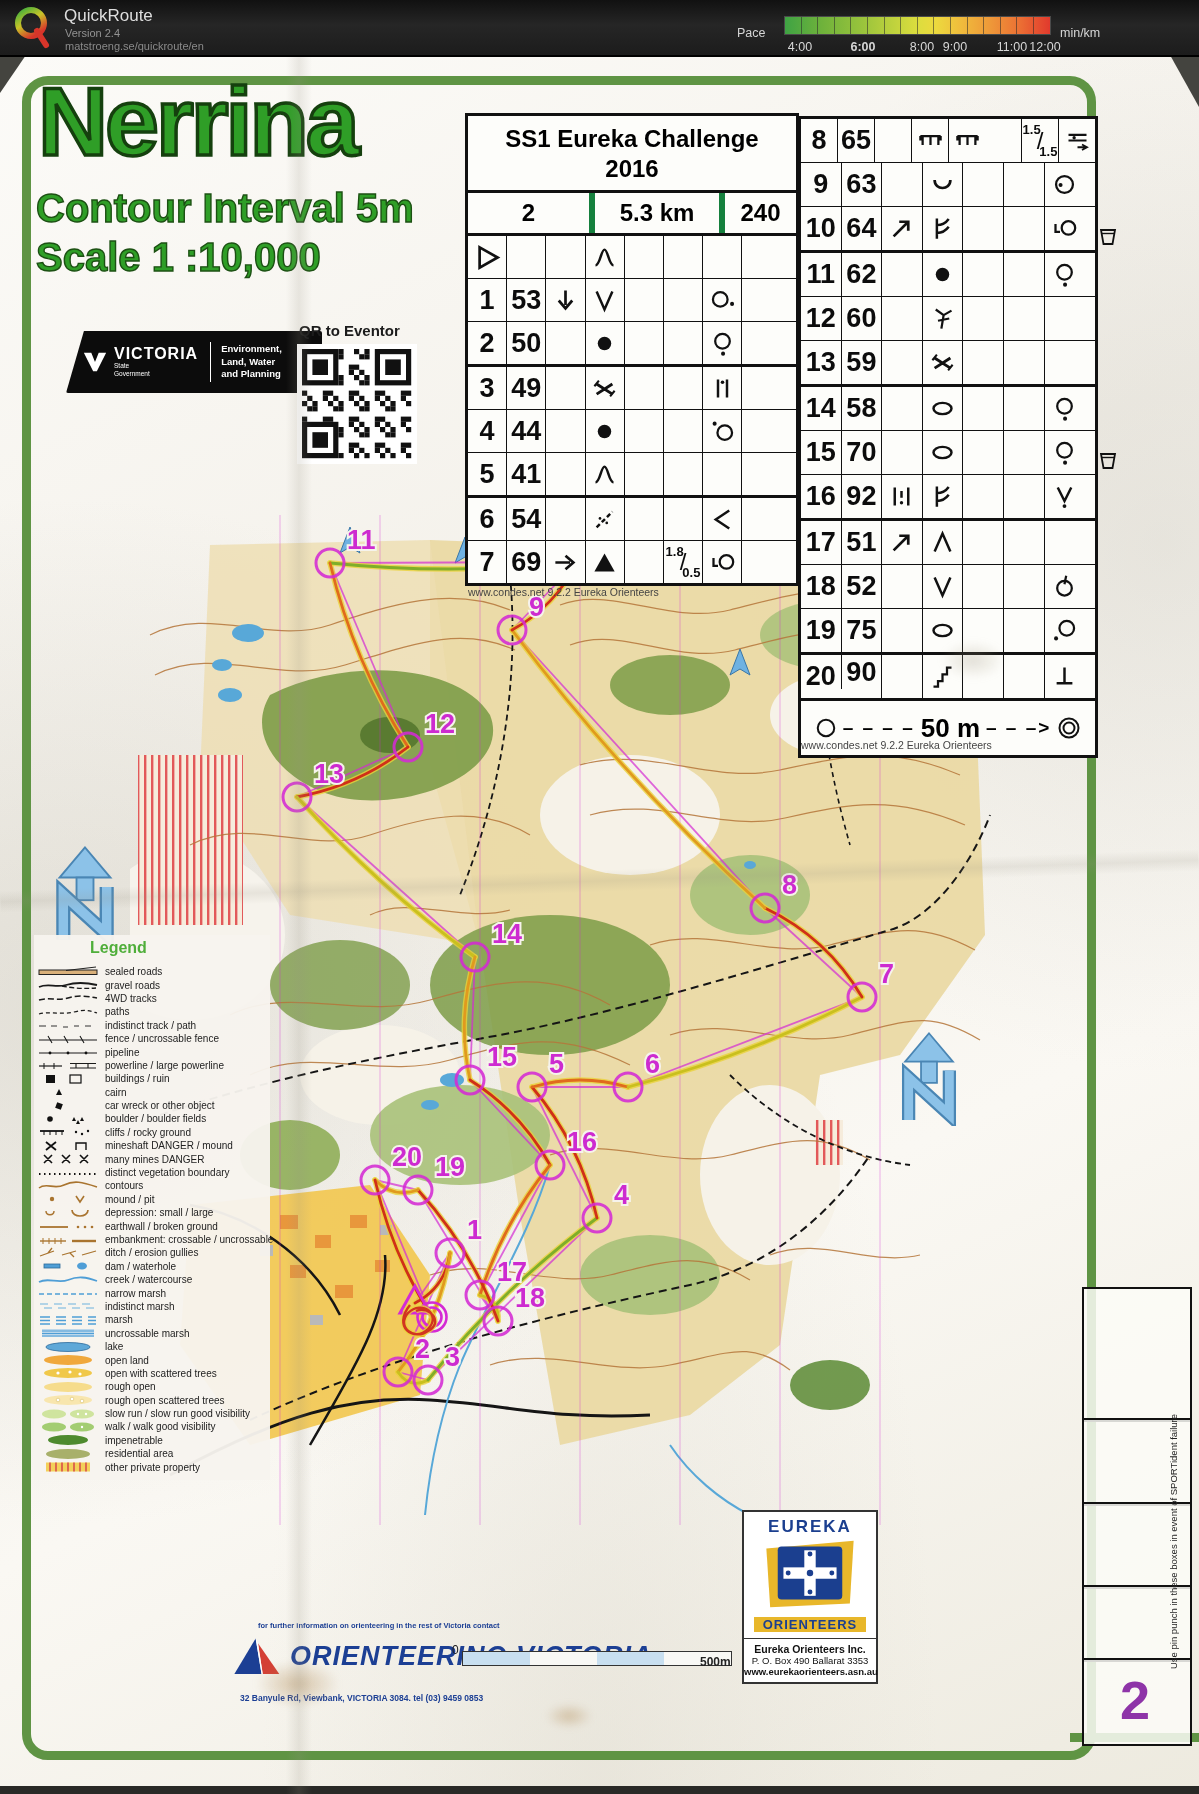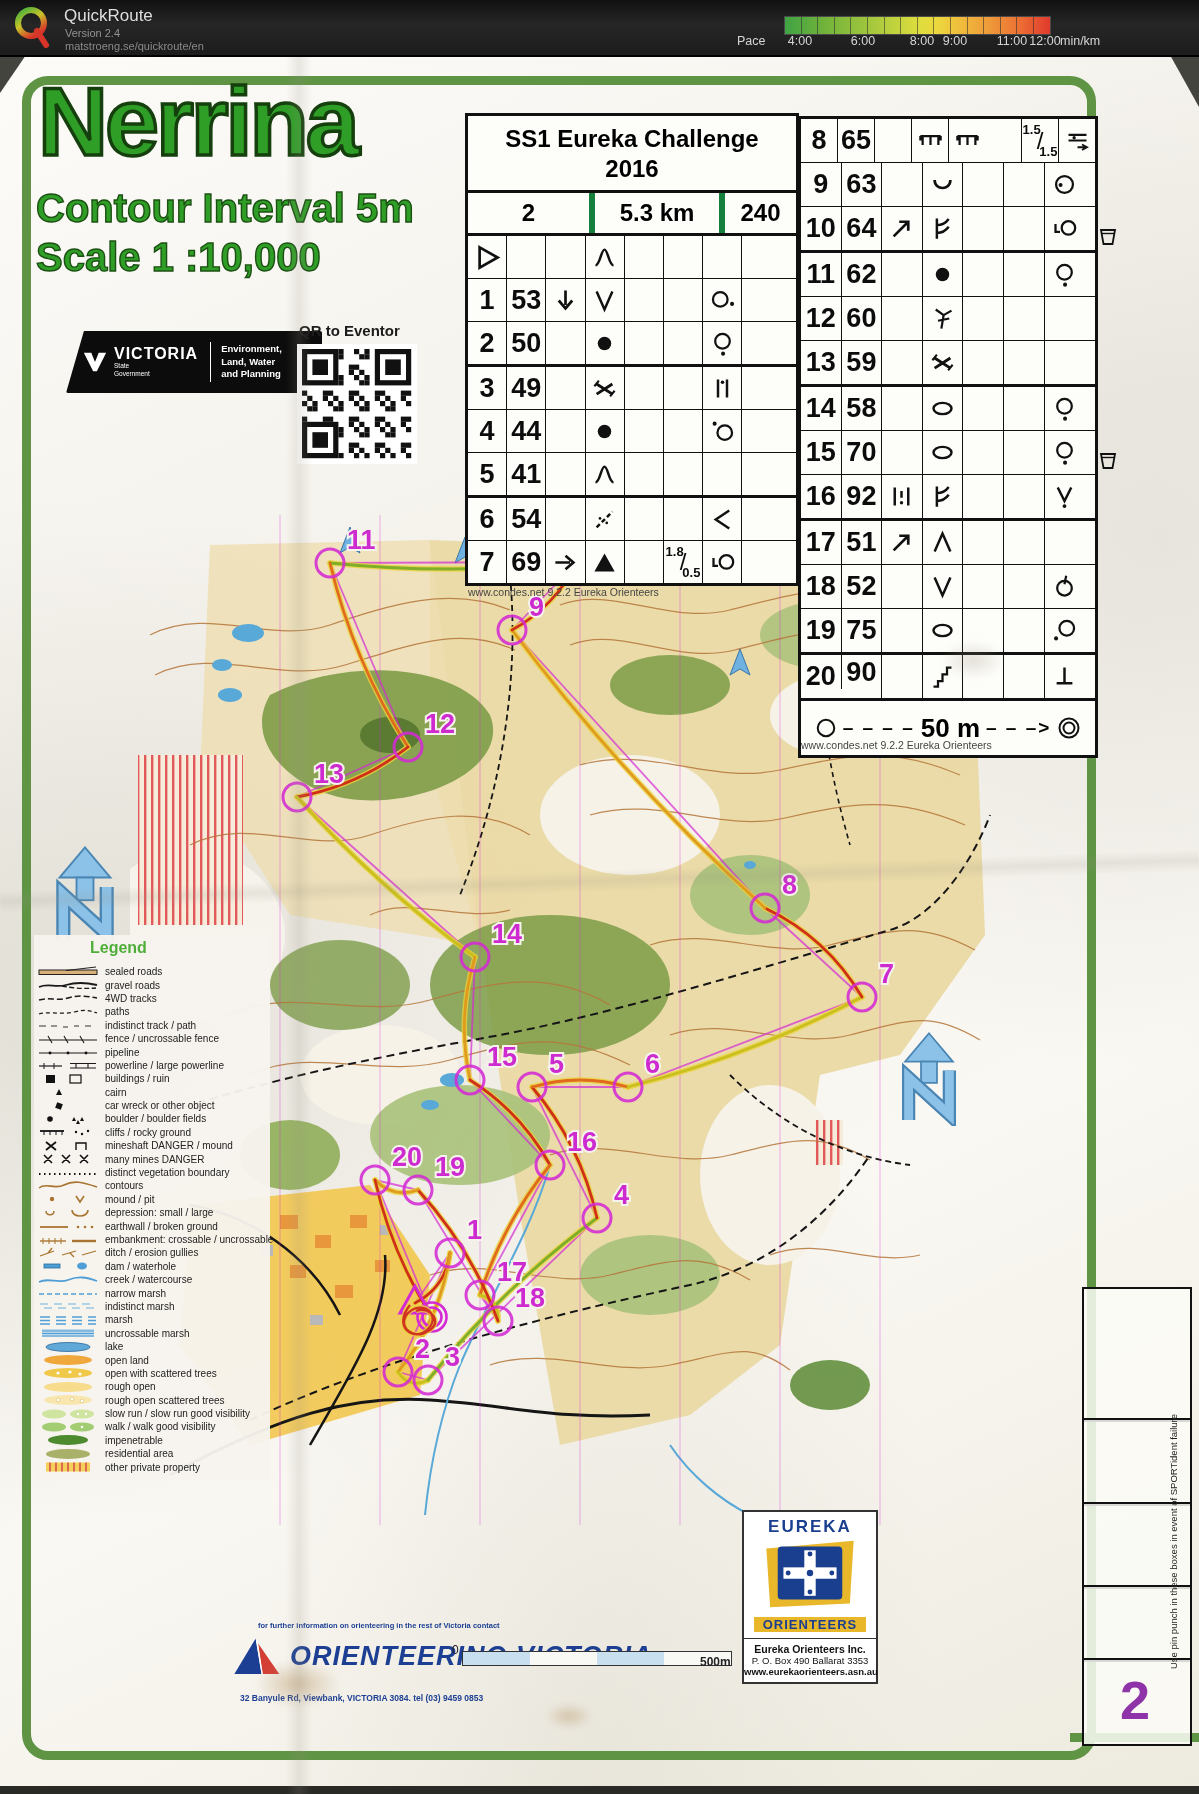--- a/index.html
+++ b/index.html
@@ -11,22 +11,22 @@
     border-bottom:2px solid #000;z-index:50;}
   .qlogo{position:absolute;left:12px;top:5px;}
   .tb-title{position:absolute;left:64px;top:6px;color:#dedede;font-size:17px;}
   .tb-sub{position:absolute;left:65px;top:27px;color:#939393;font-size:11px;}
   .tb-url{position:absolute;left:65px;top:40px;color:#8a8a8a;font-size:11px;}
   .pace-bar{position:absolute;left:785px;top:17px;width:265px;height:17px;
     background:linear-gradient(90deg,#3fa344 0%,#6fb23b 14%,#96c23c 28%,#bcd13d 40%,#dcdd3e 50%,#ecd93e 57%,#f0ba3c 67%,#ee9a39 77%,#ec7234 88%,#e13a2d 100%);
     outline:1px solid #4a4a4a;}
   .pace-bar:after{content:"";position:absolute;inset:0;
     background:repeating-linear-gradient(90deg,transparent 0 15.6px,rgba(40,40,40,.55) 15.6px 16.6px);}
-  .pace-label,.pace-tick,.pace-unit{position:absolute;top:34px;color:#d6d6d6;font-size:12.5px;white-space:nowrap;}
-  .pace-tick{transform:translateX(-50%);}
+  .pace-label,.pace-tick,.pace-unit{position:absolute;top:26px;color:#d6d6d6;font-size:12.5px;white-space:nowrap;}
+  .pace-tick{transform:translateX(-50%);margin-top:14px;}
   
   .sheet{position:absolute;left:0;top:55px;width:1199px;height:1739px;
     background:
       radial-gradient(ellipse at 6% 55%, rgba(185,182,170,.30), transparent 38%),
       radial-gradient(ellipse at 97% 28%, rgba(190,188,178,.26), transparent 30%),
       radial-gradient(ellipse at 50% 100%, rgba(205,200,185,.25), transparent 40%),
       linear-gradient(155deg,#fcfbf8 0%,#f3f0e9 38%,#faf8f3 66%,#edeadf 100%);}
   .crease{position:absolute;pointer-events:none;}
   .green-frame{position:absolute;left:22px;top:21px;width:1056px;height:1666px;
     border:9px solid #5f9444;border-radius:26px;}
@@ -120,21 +120,21 @@
       <circle cx="19" cy="18" r="13" fill="none" stroke="url(#qg)" stroke-width="6"></circle>
       <path d="M25,26 L34,40" stroke="#d8352a" stroke-width="6" stroke-linecap="round"></path>
     </svg>
     <div class="tb-title">QuickRoute</div>
     <div class="tb-sub">Version 2.4</div>
     <div class="tb-url">matstroeng.se/quickroute/en</div>
     <span class="pace-label" style="left:737px;">Pace</span>
     <div class="pace-bar"></div>
     <div id="pace-ticks">
         <span class="pace-tick" style="left: 800px;">4:00</span>
-        <span class="pace-tick" style="left: 863px;">6:00</span>
+        <span class="pace-tick" style="left: 863px; font-weight: bold;">6:00</span>
         <span class="pace-tick" style="left: 922px;">8:00</span>
         <span class="pace-tick" style="left: 955px;">9:00</span>
         <span class="pace-tick" style="left: 1012px;">11:00</span>
         <span class="pace-tick" style="left: 1045px;">12:00</span>
       </div>
     <span class="pace-unit" style="left:1060px;">min/km</span>
   </header>
 
   <div class="sheet">
 

